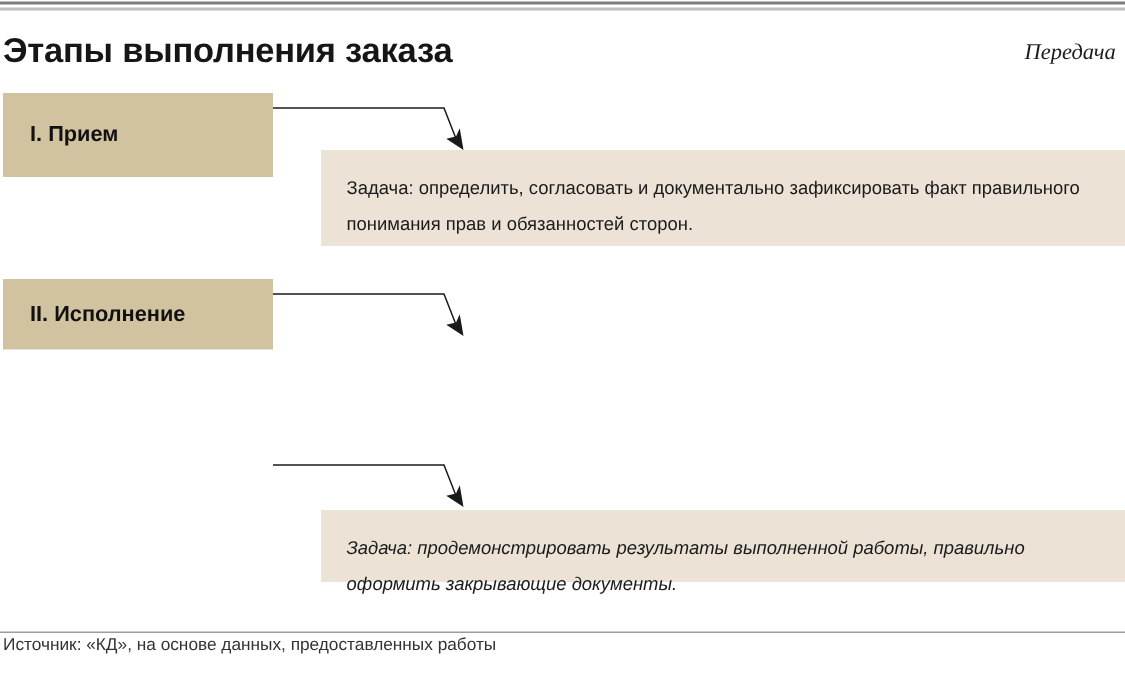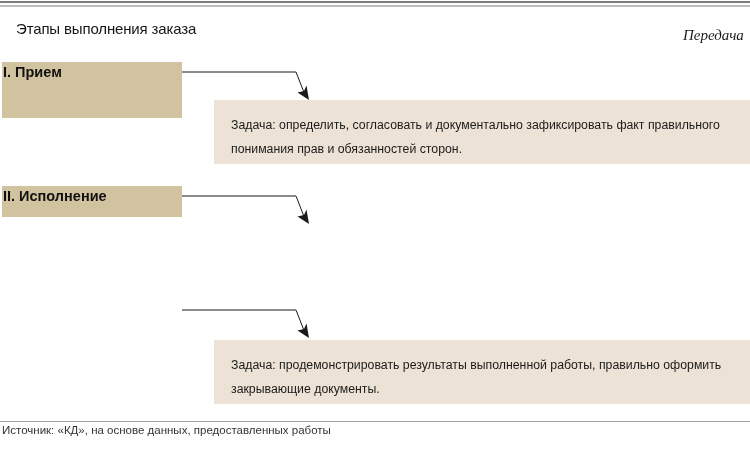--- a/index.html
+++ b/index.html
@@ -32,24 +32,24 @@
   .rule-top-light {
     position: absolute;
     left: 0; top: 5px;
     width: 750px; height: 2px;
     background: #bdbdbd;
   }
 
   
   .title {
     position: absolute;
-    left: 16px;
+    left: 2px;
     top: 20px;
-    font-size: 15px;
-    font-weight: normal;
+    font-size: 23px;
+    font-weight: bold;
     color: #161616;
     letter-spacing: -0.15px;
     white-space: nowrap;
   }
   .fig-label {
     position: absolute;
     left: 683px;
     top: 27px;
     font-family: "Liberation Serif", serif;
     font-style: italic;
@@ -59,51 +59,52 @@
   }
 
   
   .stage {
     position: absolute;
     left: 2px;
     width: 180px;
     background: #d2c3a0;
     box-sizing: border-box;
     display: flex;
-    padding-left: 1px;
+    align-items: center;
+    padding-left: 18px;
   }
   .stage-label {
     font-size: 14.5px;
     font-weight: bold;
     color: #111111;
     line-height: 20px;
     white-space: pre-line;
   }
   #stage-0 { top: 62px;  height: 56px; }
-  #stage-1 { top: 186px; height: 31px; }
+  #stage-1 { top: 186px; height: 47px; }
   #stage-2 { top: 300px; height: 58px; }
   #stage-2 .stage-label { text-align: center; width: 130px; }
 
   
   .task {
     position: absolute;
     left: 214px;
     width: 536px;
     background: #ece3d6;
     box-sizing: border-box;
     padding: 13px 16px 13px 17px;
   }
   .task-text {
     font-size: 12.3px;
     color: #1b1b1b;
     line-height: 24px;
   }
   #task-0 { top: 100px; height: 64px; }
   #task-1 { top: 228px; height: 57px; }
-  #task-2 { top: 340px; height: 64px; }
+  #task-2 { top: 340px; height: 48px; font-style: italic; }
 
   
   .connector {
     position: absolute;
     left: 0; top: 0;
     width: 750px; height: 463px;
     pointer-events: none;
   }
 
   

